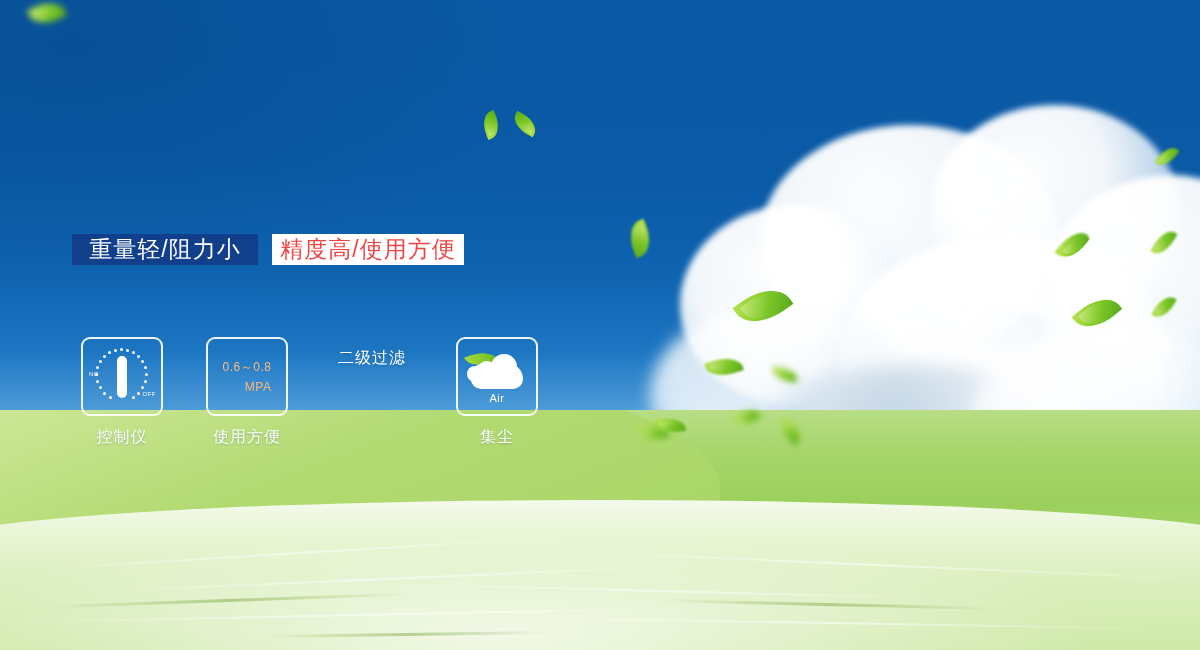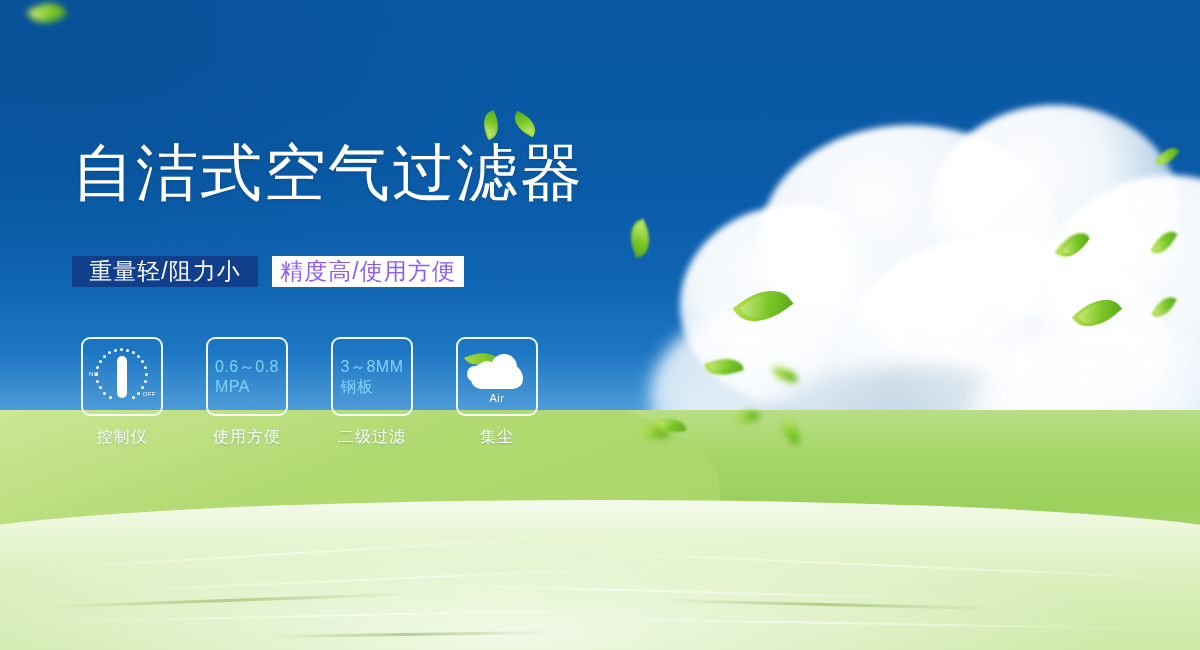--- a/index.html
+++ b/index.html
@@ -135,40 +135,40 @@
     font-weight:300;
     letter-spacing:2px;
     white-space:nowrap;
     text-shadow:0 1px 3px rgba(4,48,92,.25);
   }
 
   
   #tagline{
     position:absolute;left:72px;top:234px;
     height:41px;width:392px;
-    display:flex;align-items:flex-end;margin-top:12px;
+    display:flex;align-items:flex-start;
   }
   #tagline-left{
     position:relative;
     width:186px;
     background:#123f8c;
     display:flex;align-items:center;justify-content:center;
     color:#ffffff;font-size:23px;letter-spacing:1px;
     clip-path:polygon(0 0, 100% 0, 100% 100%, 0 100%);
   }
   #tagline-wedge{
     width:14px;
     background:linear-gradient(105deg,#123f8c 0%,#123f8c 48%, #ffffff 52%, #ffffff 100%);
     clip-path:polygon(0 0,100% 0,100% 100%,0 100%);
   }
   #tagline-right{
     flex:1;
     background:#ffffff;
     display:flex;align-items:center;justify-content:center;
-    color:#8b5cf6;font-size:23px;letter-spacing:1px;
+    color:#ef4444;font-size:23px;letter-spacing:1px;
   }
 
   
   #features{
     position:absolute;left:81px;top:337px;
     display:flex;align-items:flex-start;
   }
   .feature{
     width:82px;margin-right:43px;
     display:flex;flex-direction:column;align-items:center;
@@ -177,22 +177,22 @@
   .feat-box{
     width:82px;height:79px;
     border:2px solid rgba(255,255,255,.92);
     border-radius:9px;
     display:flex;flex-direction:column;align-items:center;justify-content:center;
     color:#ffffff;
     position:relative;
     box-sizing:border-box;
   }
   .feat-text{
-    font-size:16px;line-height:20px;text-align:left;
-    color:#7dd3fc;letter-spacing:.5px;white-space:pre-line;
+    font-size:12px;line-height:20px;text-align:right;
+    color:#fdba74;letter-spacing:.5px;white-space:pre-line;
   }
   .feat-label{
     margin-top:11px;
     font-size:16px;color:#ffffff;white-space:nowrap;letter-spacing:1px;
     text-shadow:0 1px 2px rgba(10,60,110,.28);
   }
 
   
   .gauge{position:relative;width:64px;height:60px;}
   .gauge-dot{position:absolute;width:3px;height:3px;border-radius:50%;background:#fff;}
@@ -321,21 +321,20 @@
   <div class="leaf blur1" style="left:1055px;top:236px;width:34px;height:17px;transform:rotate(-50deg);"></div>
   <div class="leaf" style="left:1059px;top:238px;width:30px;height:16px;transform:rotate(-52deg);"></div>
   <div class="leaf blur1" style="left:1150px;top:235px;width:28px;height:15px;transform:rotate(-60deg);"></div>
   <div class="leaf blur1" style="left:1151px;top:300px;width:26px;height:14px;transform:rotate(-58deg);"></div>
   <div class="leaf" style="left:1075px;top:300px;width:44px;height:26px;transform:rotate(-40deg);"></div>
   <div class="leaf blur1" style="left:1155px;top:150px;width:24px;height:13px;transform:rotate(-52deg);"></div>
 
   <div class="leaf" style="left:478px;top:117px;width:26px;height:16px;transform:rotate(-112deg);"></div>
   <div class="leaf" style="left:512px;top:116px;width:26px;height:16px;transform:rotate(-152deg);"></div>
 
-  <div id="title">自洁式空气过滤器</div>
 
   <div id="tagline">
     <div id="tagline-left">重量轻/阻力小</div>
     <div id="tagline-wedge"></div>
     <div id="tagline-right">精度高/使用方便</div>
   </div>
 
   <div id="features">
 
     <div class="feature">
@@ -373,24 +372,20 @@
     <div class="feature">
       <div class="feat-box">
         <div class="feat-text">0.6～0.8
 MPA</div>
       </div>
       <div class="feat-label">使用方便</div>
     </div>
 
 
     <div class="feature">
-      <div class="feat-box">
-        <div class="feat-text">3～8MM
-钢板</div>
-      </div>
       <div class="feat-label">二级过滤</div>
     </div>
 
     <div class="feature">
       <div class="feat-box">
         <div class="aircloud">
           <div class="ac-leaf"></div>
           <div class="ac-bump3"></div>
           <div class="ac-bump2"></div>
           <div class="ac-bump1"></div>

